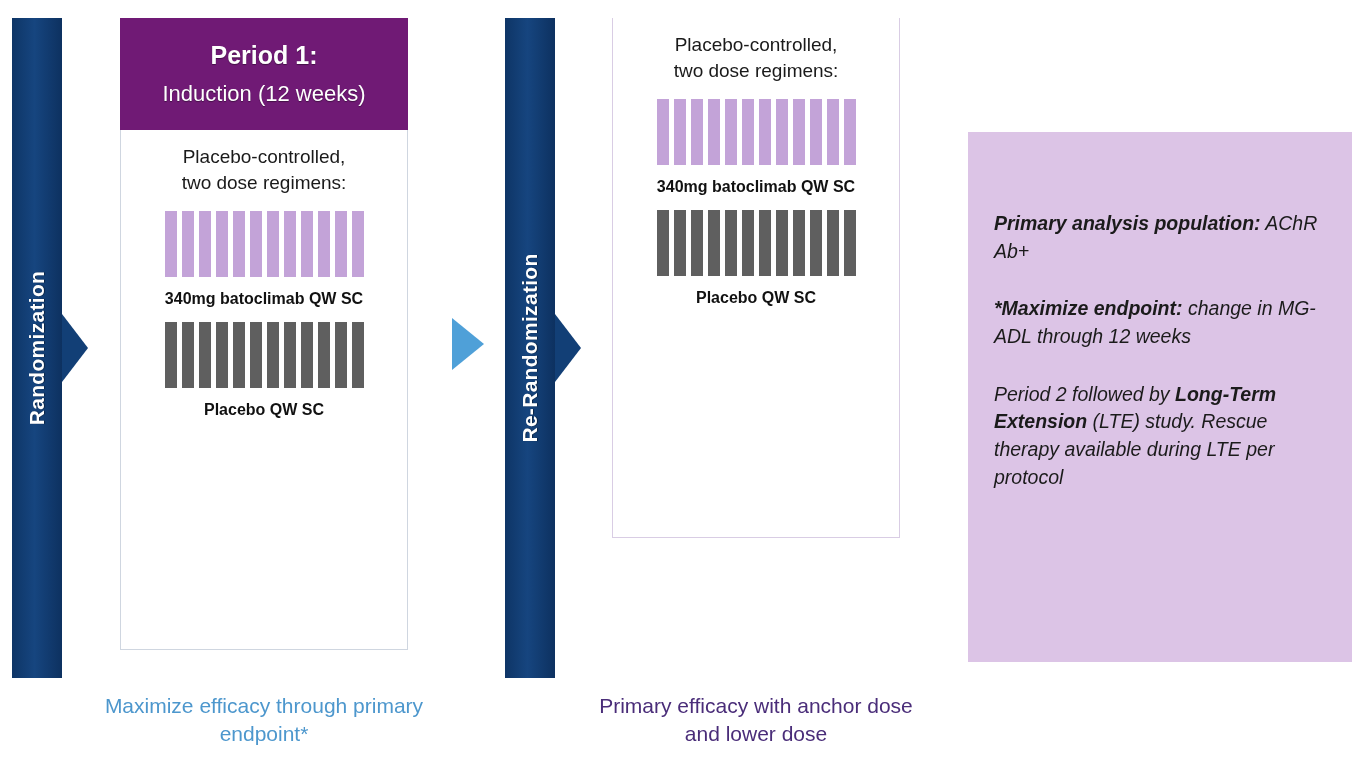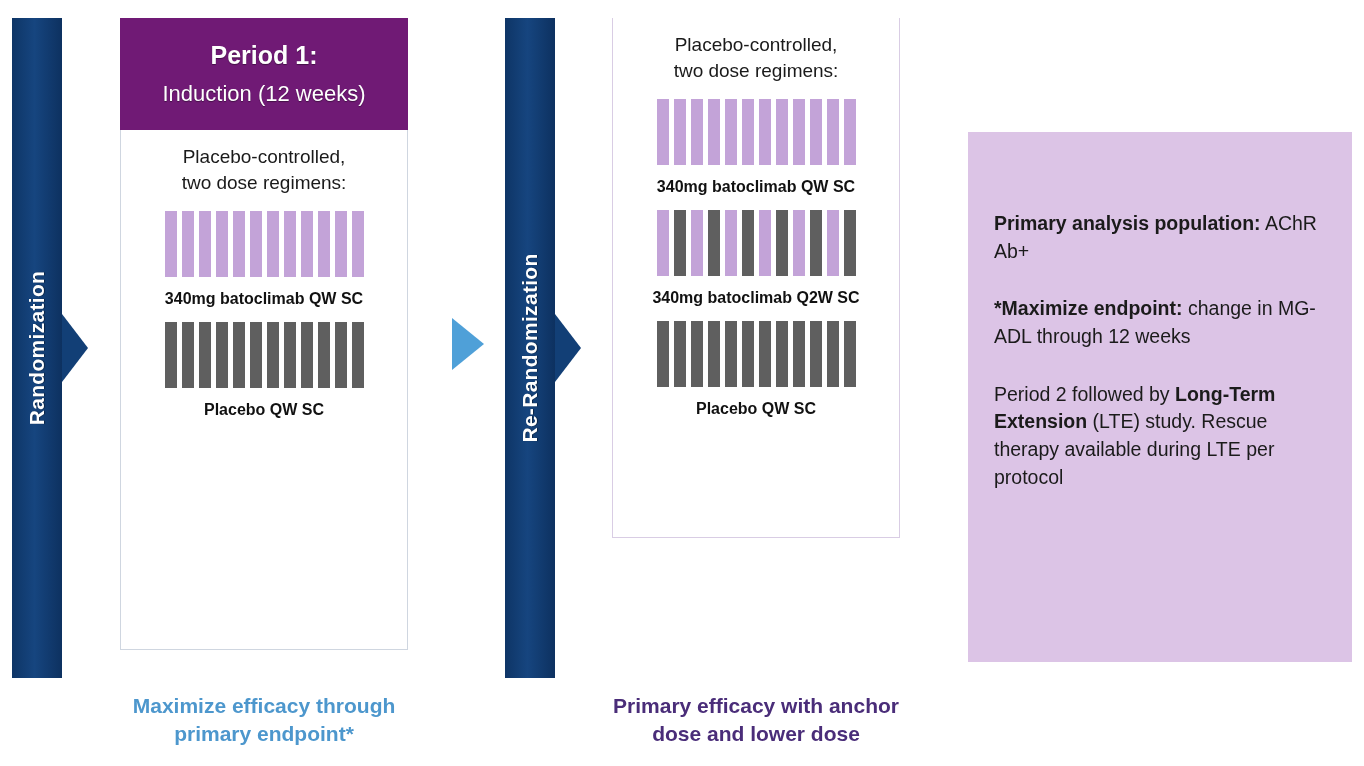--- a/index.html
+++ b/index.html
@@ -141,21 +141,21 @@
     color: #111111;
     margin-top: 13px;
   }
 
   
   .period-footer {
     position: absolute;
     width: 340px;
     text-align: center;
     font-size: 21px;
-    font-weight: bold;
+    font-weight: normal;
     line-height: 1.32;
     top: 692px;
   }
   #footer1 { left: 94px; color: #4d97cd; }
   #footer2 { left: 586px; color: #4a2d79; }
 
   
   #info-panel {
     position: absolute;
     left: 968px;
@@ -164,20 +164,21 @@
     height: 530px;
     background: #dcc4e6;
     box-sizing: border-box;
     padding: 78px 26px 20px 26px;
   }
   .info-block {
     font-size: 19.5px;
     line-height: 1.42;
     color: #1b1b1b;
     margin-bottom: 30px;
+    font-style: italic;
   }
   .info-block:last-child { margin-bottom: 14px; }
   .info-block b { font-weight: bold; }
 </style>
 </head>
 <body>
 
 <div class="rand-bar" id="rand1">
   <span class="rand-label">Randomization</span>
   <span class="rand-head"></span>
@@ -255,37 +256,20 @@
           <span class="bar light-purple"></span>
           <span class="bar light-purple"></span>
           <span class="bar light-purple"></span>
           <span class="bar light-purple"></span>
           <span class="bar light-purple"></span>
         </div>
       <div class="arm-label">340mg batoclimab QW SC</div>
     </div>
     <div class="arm">
       <div class="bars">
-          <span class="bar light-purple"></span>
-          <span class="bar gray"></span>
-          <span class="bar light-purple"></span>
-          <span class="bar gray"></span>
-          <span class="bar light-purple"></span>
-          <span class="bar gray"></span>
-          <span class="bar light-purple"></span>
-          <span class="bar gray"></span>
-          <span class="bar light-purple"></span>
-          <span class="bar gray"></span>
-          <span class="bar light-purple"></span>
-          <span class="bar gray"></span>
-        </div>
-      <div class="arm-label">340mg batoclimab Q2W SC</div>
-    </div>
-    <div class="arm">
-      <div class="bars">
           <span class="bar gray"></span>
           <span class="bar gray"></span>
           <span class="bar gray"></span>
           <span class="bar gray"></span>
           <span class="bar gray"></span>
           <span class="bar gray"></span>
           <span class="bar gray"></span>
           <span class="bar gray"></span>
           <span class="bar gray"></span>
           <span class="bar gray"></span>

